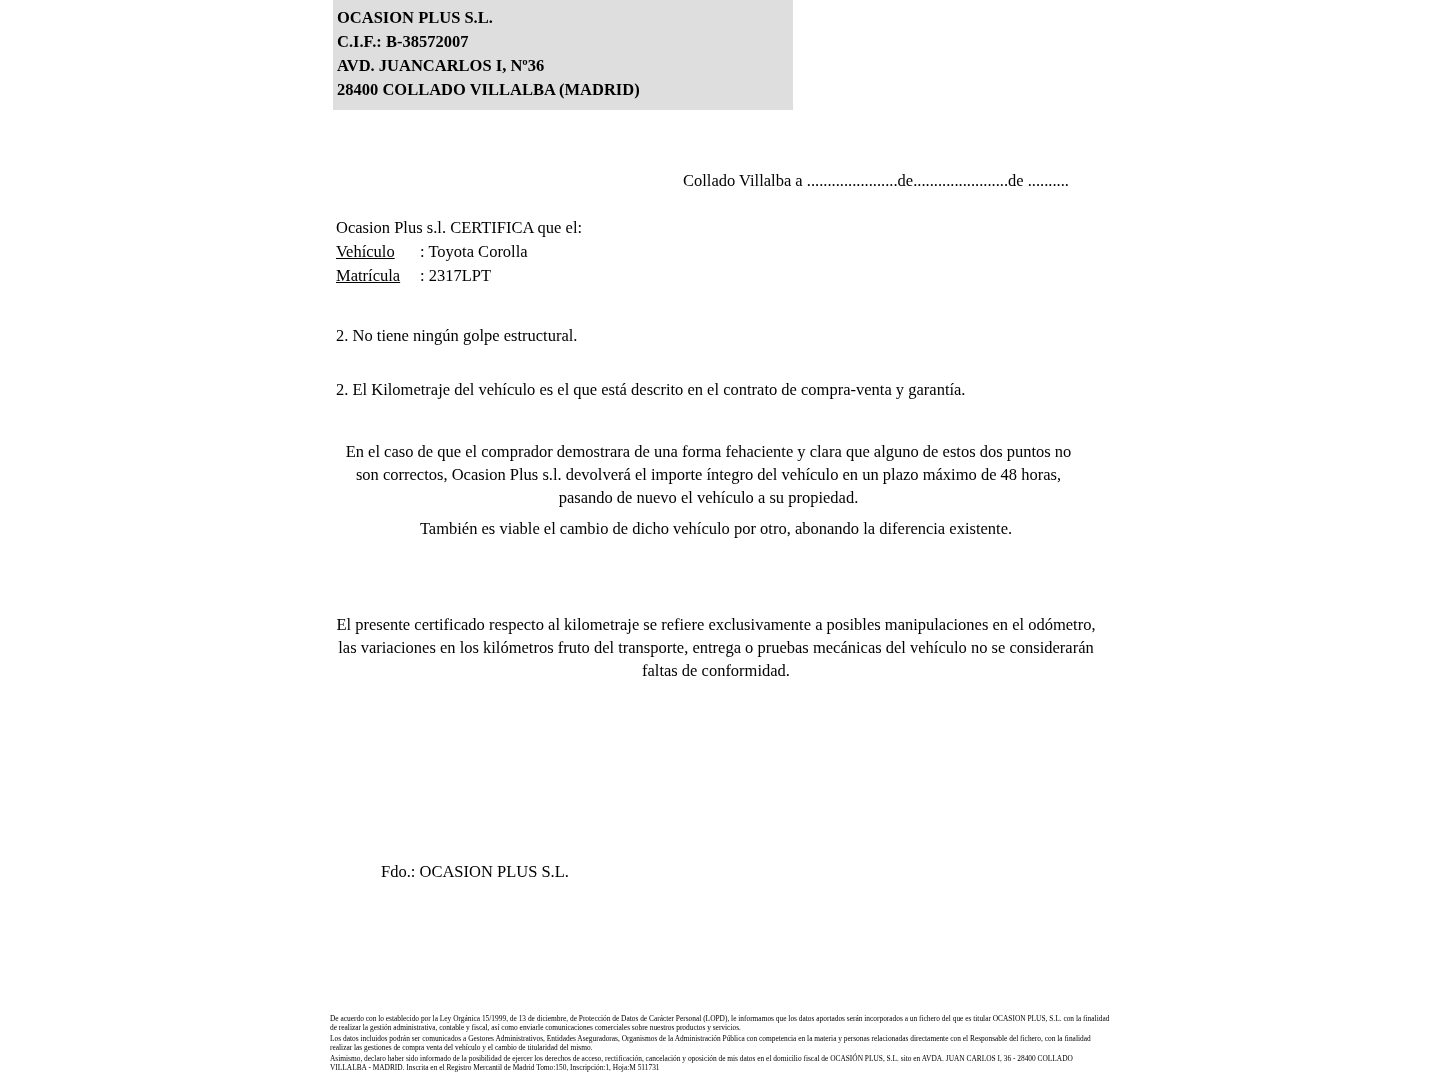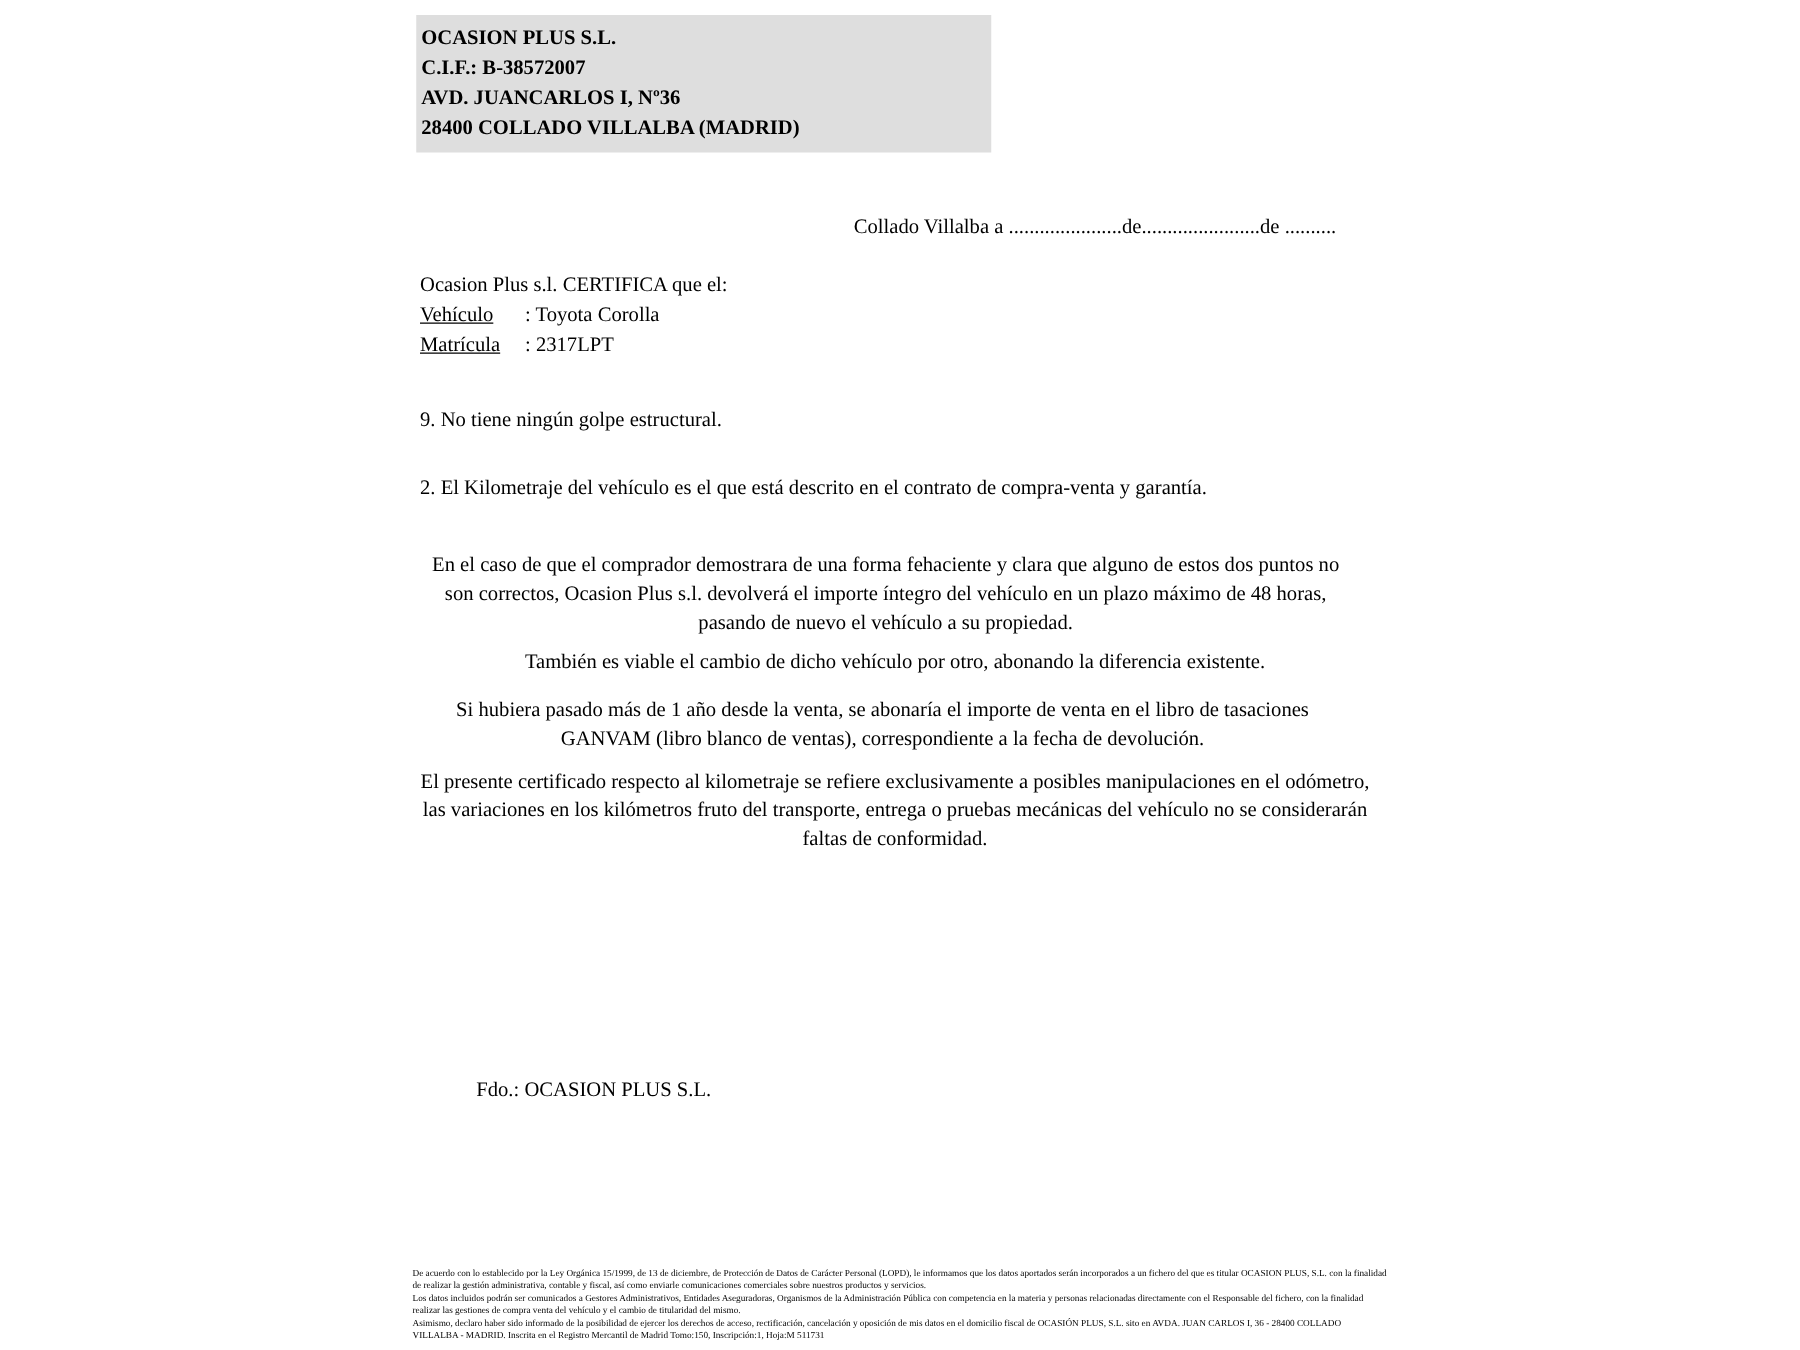--- a/index.html
+++ b/index.html
@@ -17,21 +17,21 @@
   }
   .page {
     position: absolute;
     inset: 0;
     background: #ffffff;
   }
   
   .letterhead {
     position: absolute;
     left: 333px;
-    top: 12px;
+    top: 0px;
     width: 460px;
     background: #dedede;
     padding: 6px 12px 8px 4px;
     box-sizing: border-box;
   }
   .letterhead div {
     font-family: "Liberation Serif", serif;
     font-weight: bold;
     font-size: 16.5px;
     line-height: 24px;
@@ -131,26 +131,25 @@
   <div class="certifies">
     <div class="cert-row">Ocasion Plus s.l. CERTIFICA que el:</div>
     <div class="cert-row">
       <span class="lbl">Vehículo</span><span>: Toyota Corolla</span>
     </div>
     <div class="cert-row">
       <span class="lbl">Matrícula</span><span>: 2317LPT</span>
     </div>
   </div>
 
-  <div class="point point-1">9. No tiene ningún golpe estructural.</div>
+  <div class="point point-1">2. No tiene ningún golpe estructural.</div>
   <div class="point point-2">2. El Kilometraje del vehículo es el que está descrito en el contrato de compra-venta y garantía.</div>
 
   <div class="para para-1">En el caso de que el comprador demostrara de una forma fehaciente y clara que alguno de estos dos puntos no son correctos, Ocasion Plus s.l. devolverá el importe íntegro del vehículo en un plazo máximo de 48 horas, pasando de nuevo el vehículo a su propiedad.</div>
   <div class="para para-2">También es viable el cambio de dicho vehículo por otro, abonando la diferencia existente.</div>
-  <div class="para para-3">Si hubiera pasado más de 1 año desde la venta, se abonaría el importe de venta en el libro de tasaciones GANVAM (libro blanco de ventas), correspondiente a la fecha de devolución.</div>
   <div class="para para-4">El presente certificado respecto al kilometraje se refiere exclusivamente a posibles manipulaciones en el odómetro, las variaciones en los kilómetros fruto del transporte, entrega o pruebas mecánicas del vehículo no se considerarán faltas de conformidad.</div>
 
   <div class="signature">Fdo.: OCASION PLUS S.L.</div>
 
   <div class="legal">
     <p>De acuerdo con lo establecido por la Ley Orgánica 15/1999, de 13 de diciembre, de Protección de Datos de Carácter Personal (LOPD), le informamos que los datos aportados serán incorporados a un fichero del que es titular OCASION PLUS, S.L. con la finalidad de realizar la gestión administrativa, contable y fiscal, así como enviarle comunicaciones comerciales sobre nuestros productos y servicios.</p>
     <p>Los datos incluidos podrán ser comunicados a Gestores Administrativos, Entidades Aseguradoras, Organismos de la Administración Pública con competencia en la materia y personas relacionadas directamente con el Responsable del fichero, con la finalidad realizar las gestiones de compra venta del vehículo y el cambio de titularidad del mismo.</p>
     <p>Asimismo, declaro haber sido informado de la posibilidad de ejercer los derechos de acceso, rectificación, cancelación y oposición de mis datos en el domicilio fiscal de OCASIÓN PLUS, S.L. sito en AVDA. JUAN CARLOS I, 36 - 28400 COLLADO VILLALBA - MADRID. Inscrita en el Registro Mercantil de Madrid Tomo:150, Inscripción:1, Hoja:M 511731</p>
   </div>
 

